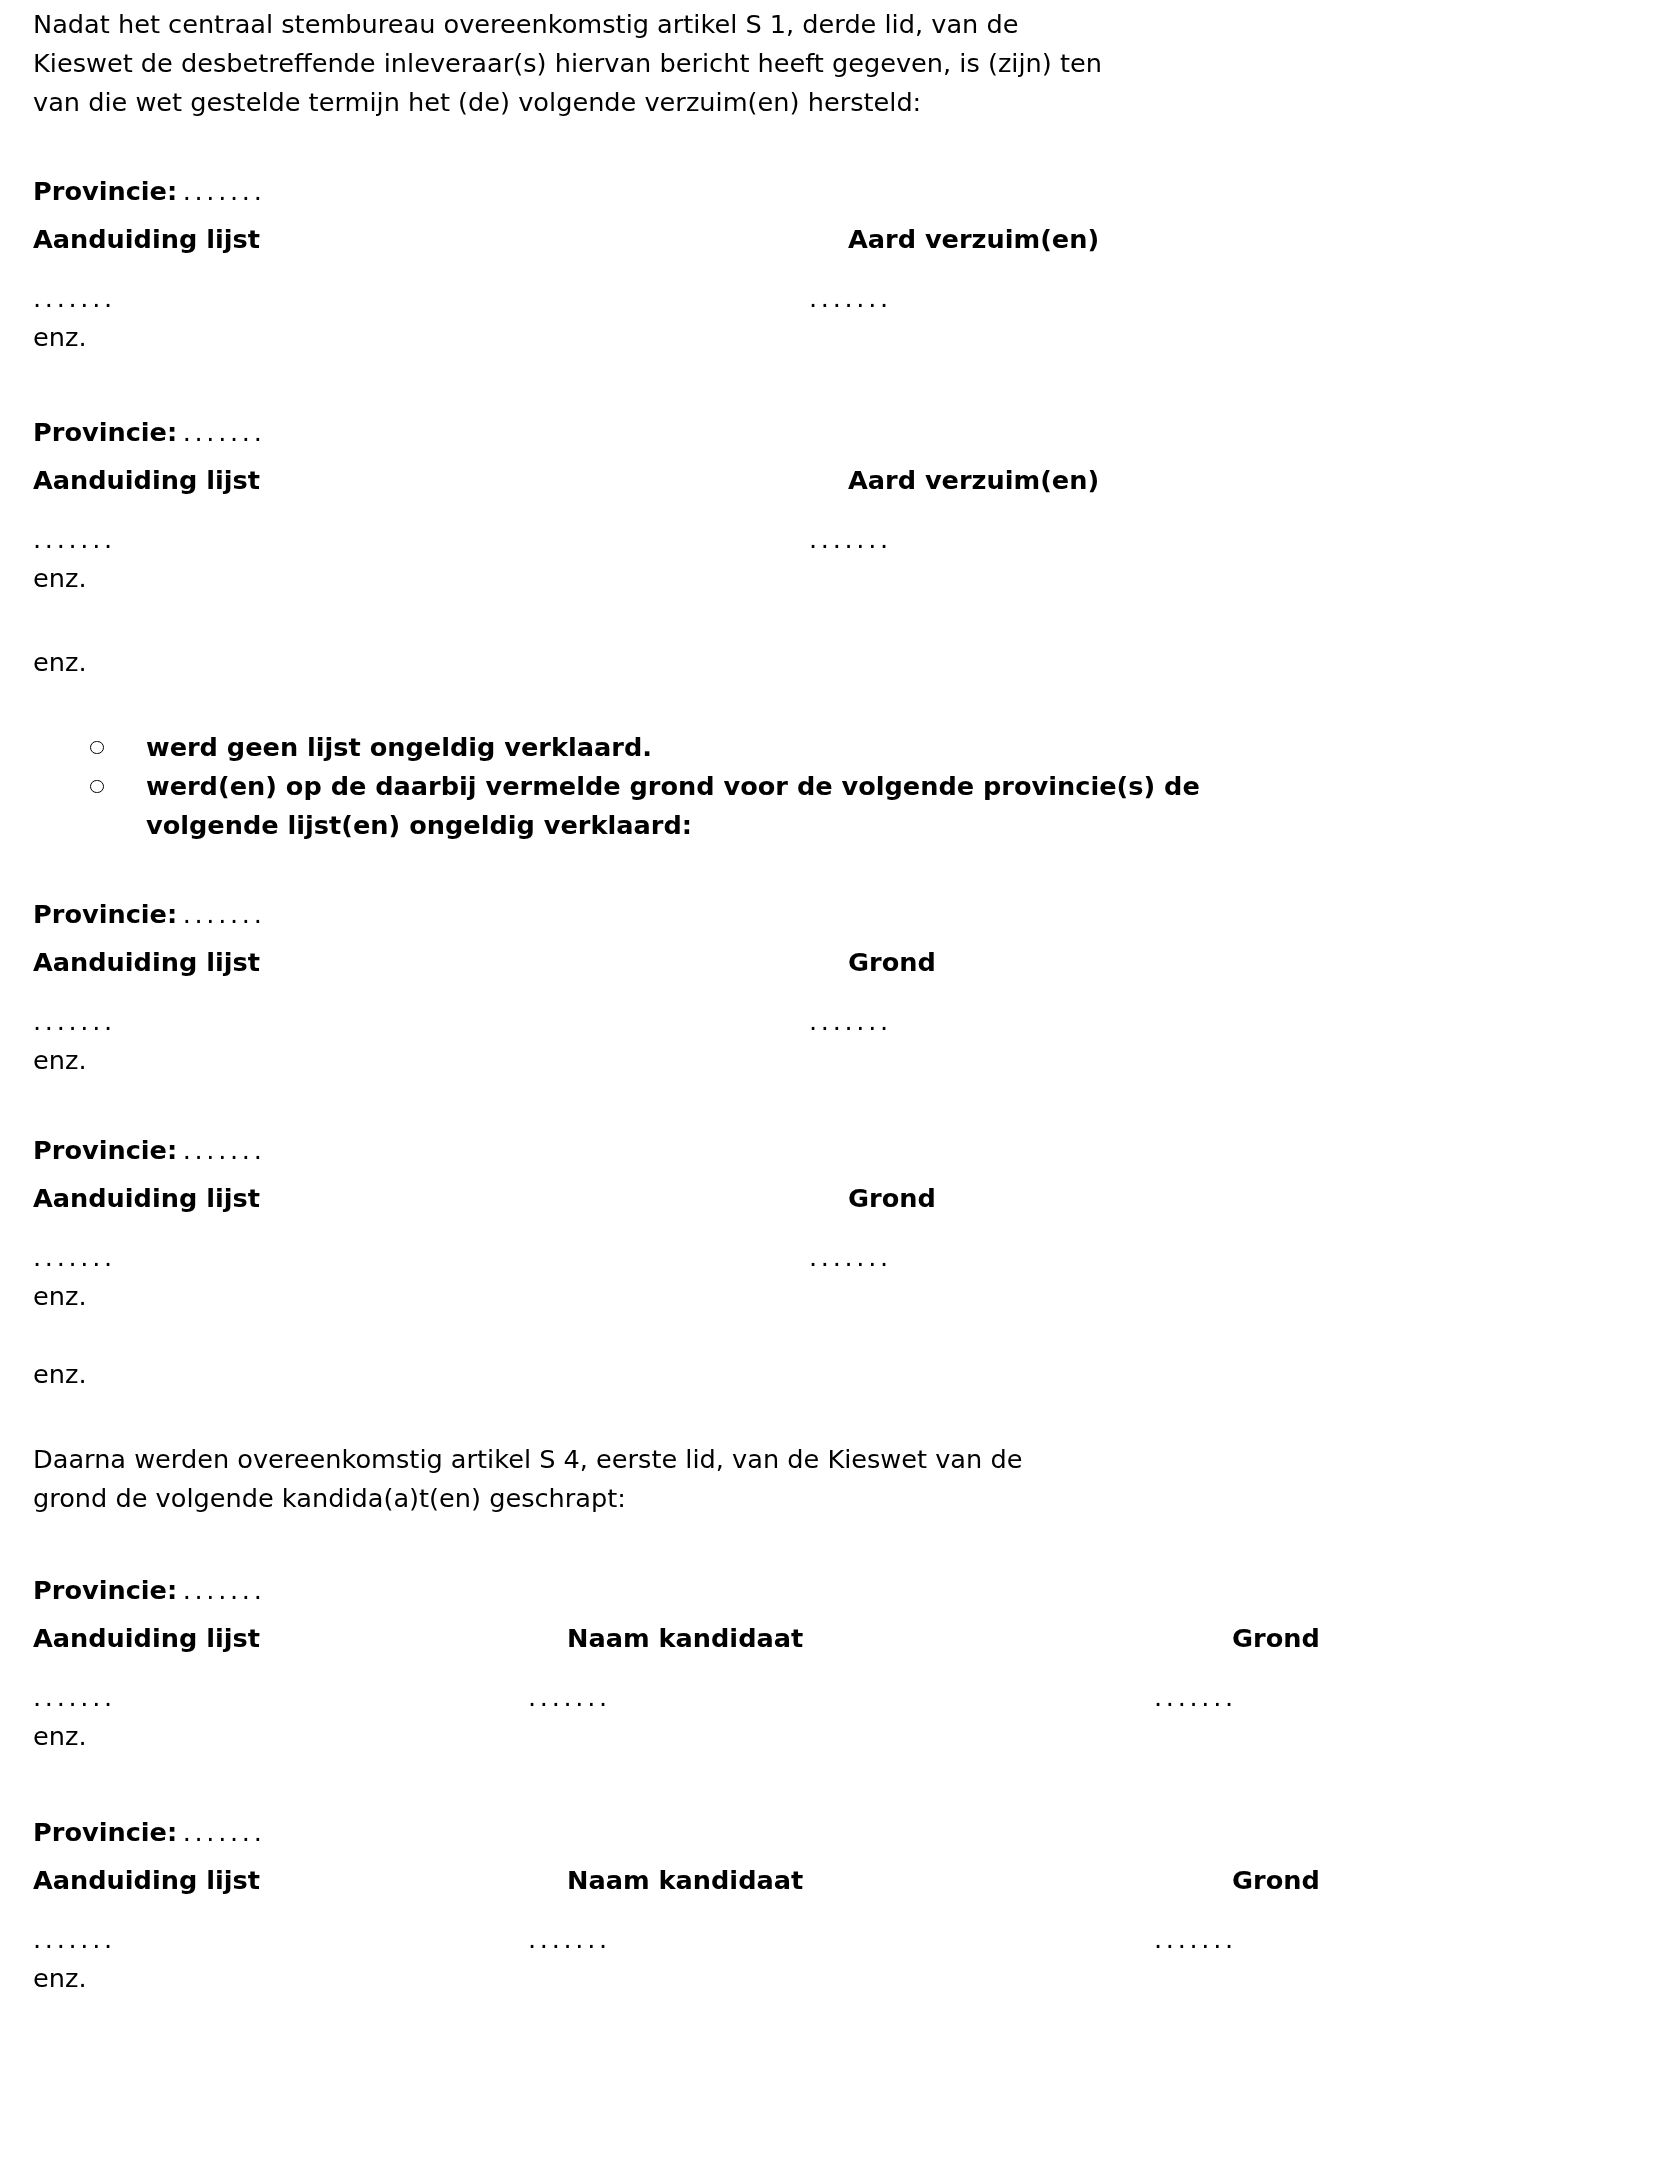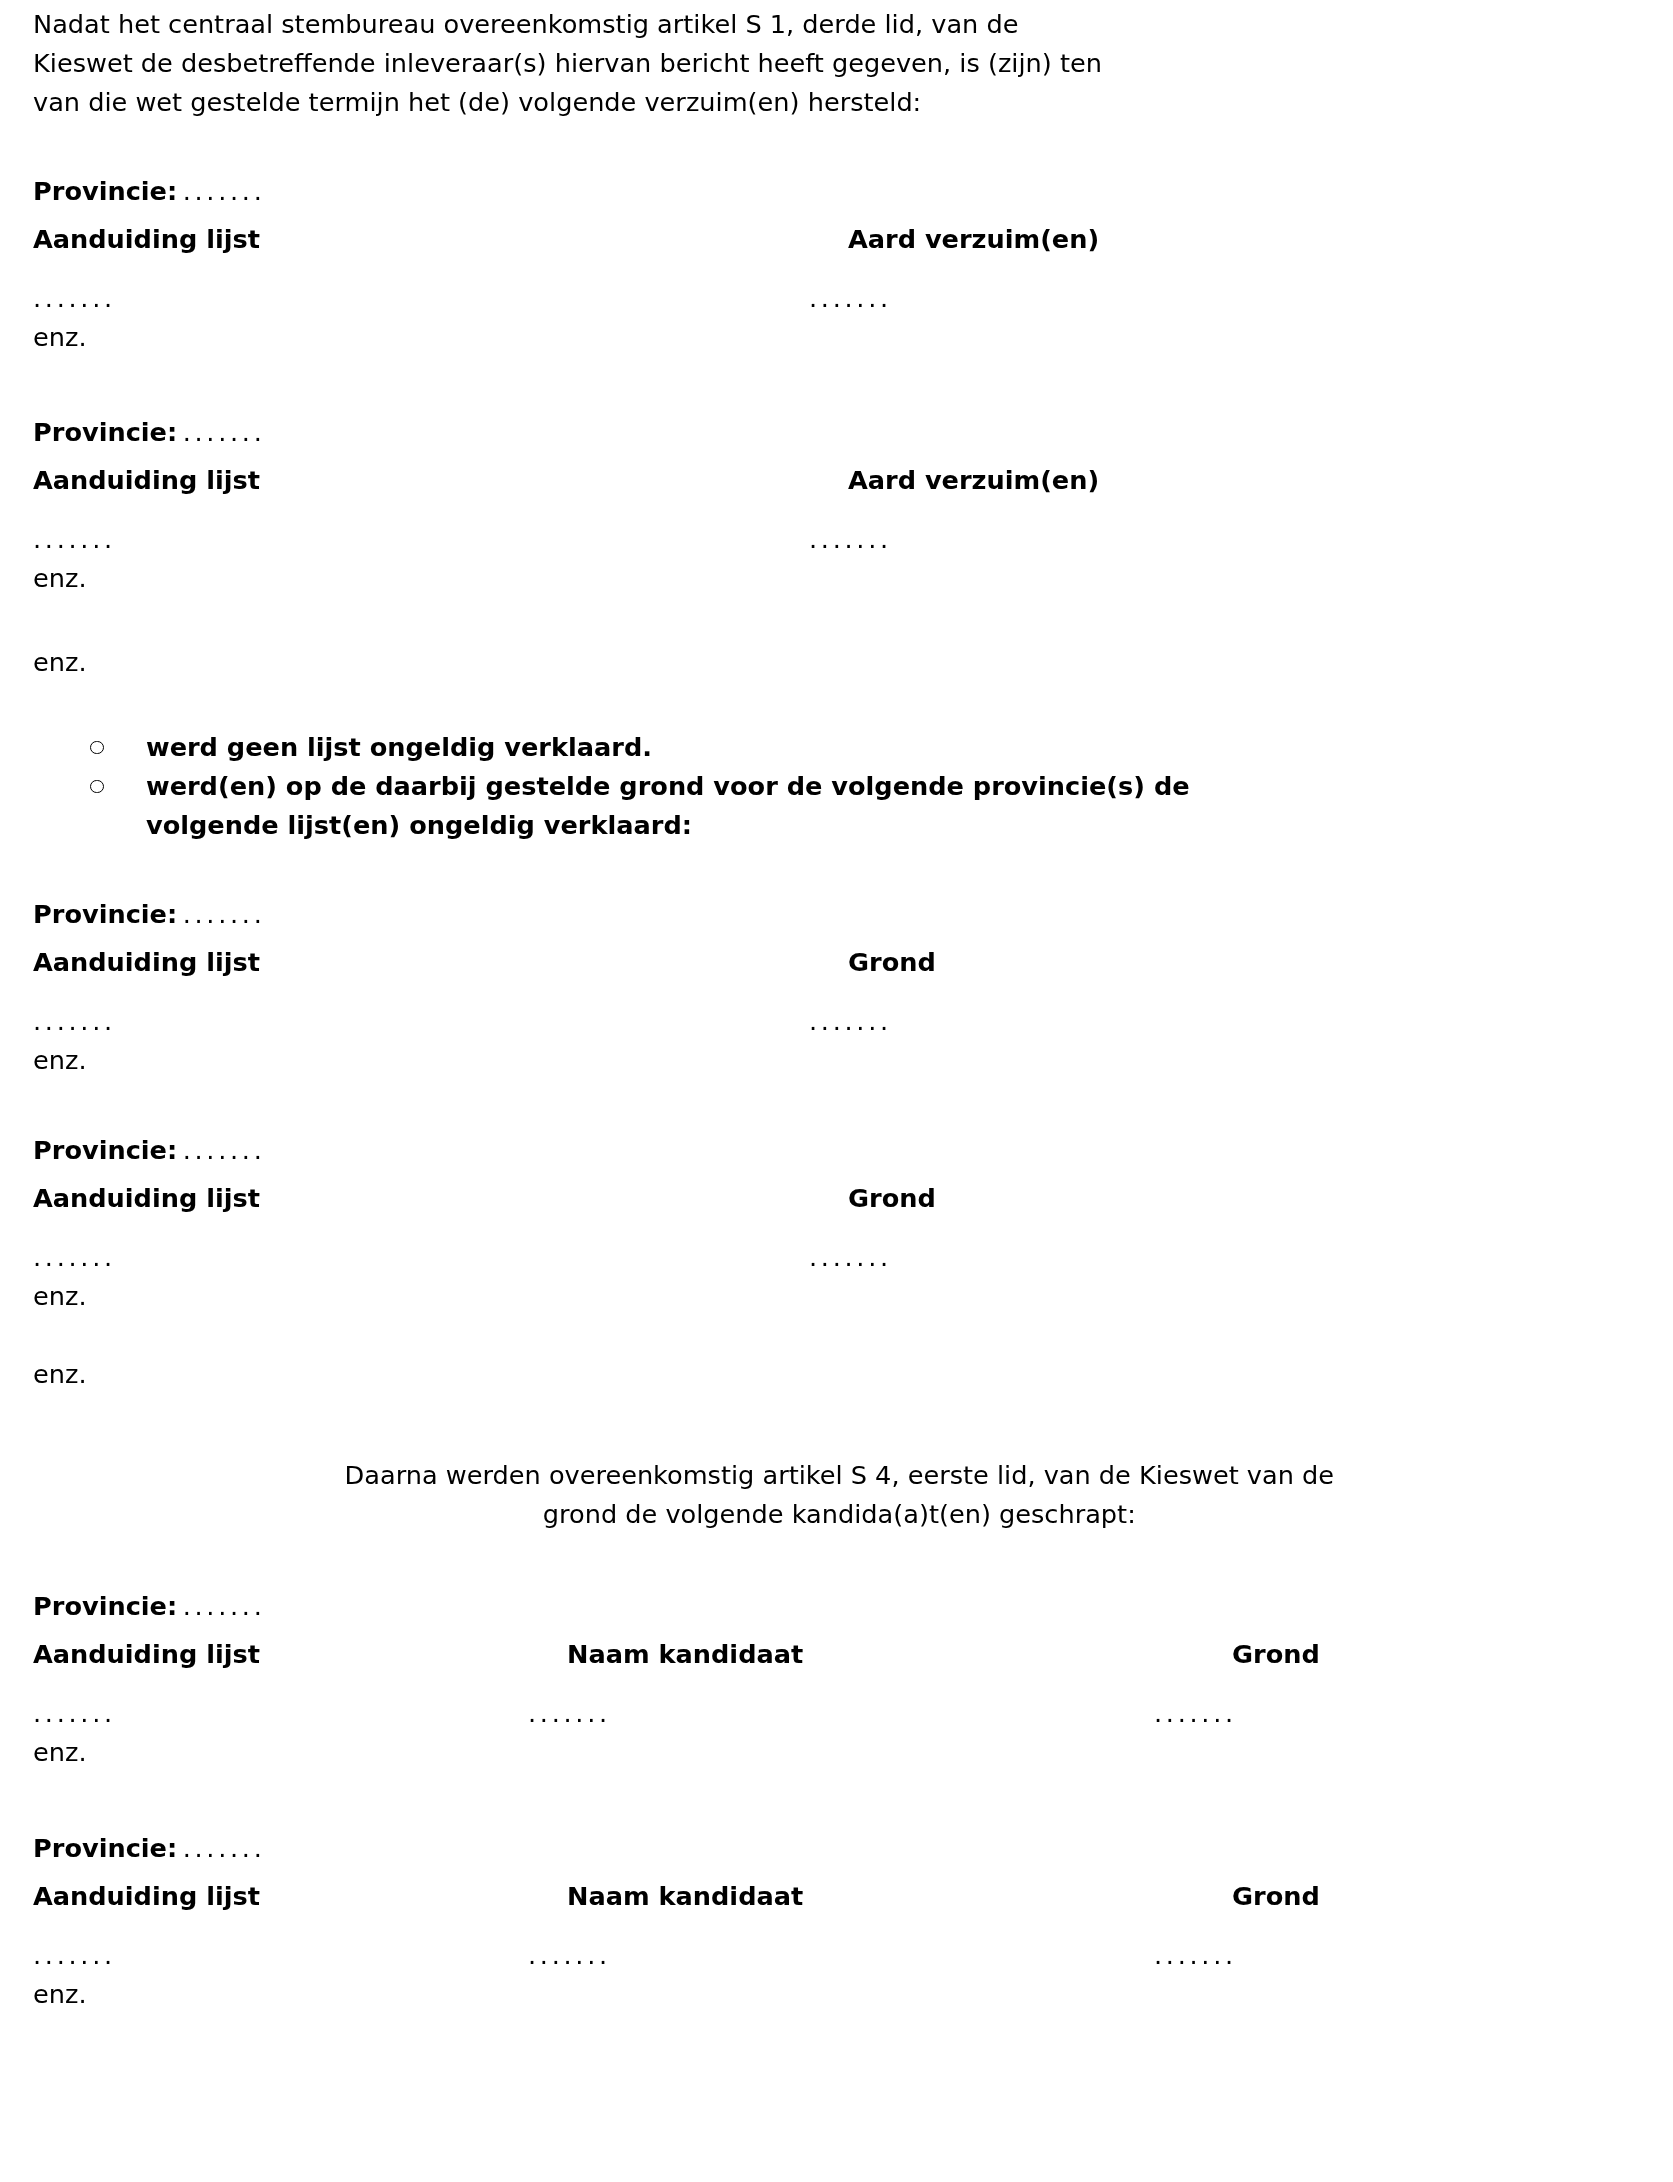--- a/index.html
+++ b/index.html
@@ -27,21 +27,21 @@
   .dots-row { margin-top: 20px; }
 
   
   #block0 { margin-top: 50px; }
   #block1 { margin-top: 56px; }
   #enz-standalone-1 { margin-top: 45px; }
   #s3 { margin-top: 46px; }
   #block2 { margin-top: 50px; }
   #block3 { margin-top: 51px; }
   #enz-standalone-2 { margin-top: 39px; }
-  #s4 { margin-top: 62px; text-align: center; }
+  #s4 { margin-top: 46px; }
   #block4 { margin-top: 53px; }
   #block5 { margin-top: 57px; }
 
   .bullet { position: relative; padding-left: 113px; font-weight: bold; }
   .bullet .circle {
     position: absolute;
     left: 57px;
     top: 12.8px;
     width: 13.7px;
     height: 13.7px;
@@ -90,21 +90,21 @@
 
 <div id="enz-standalone-1">enz.</div>
 
 <div id="s3">
   <div class="bullet">
     <span class="circle"></span>
     <div class="line">werd geen lijst ongeldig verklaard.</div>
   </div>
   <div class="bullet">
     <span class="circle"></span>
-    <div class="line">werd(en) op de daarbij gestelde grond voor de volgende provincie(s) de</div>
+    <div class="line">werd(en) op de daarbij vermelde grond voor de volgende provincie(s) de</div>
     <div class="line">volgende lijst(en) ongeldig verklaard:</div>
   </div>
 </div>
 
 <section id="block2" class="block">
   <div class="prov-row">
     <span class="b">Provincie:</span><span class="dots">.......</span>
   </div>
   <div class="row two head-row">
     <span class="b">Aanduiding lijst</span>

